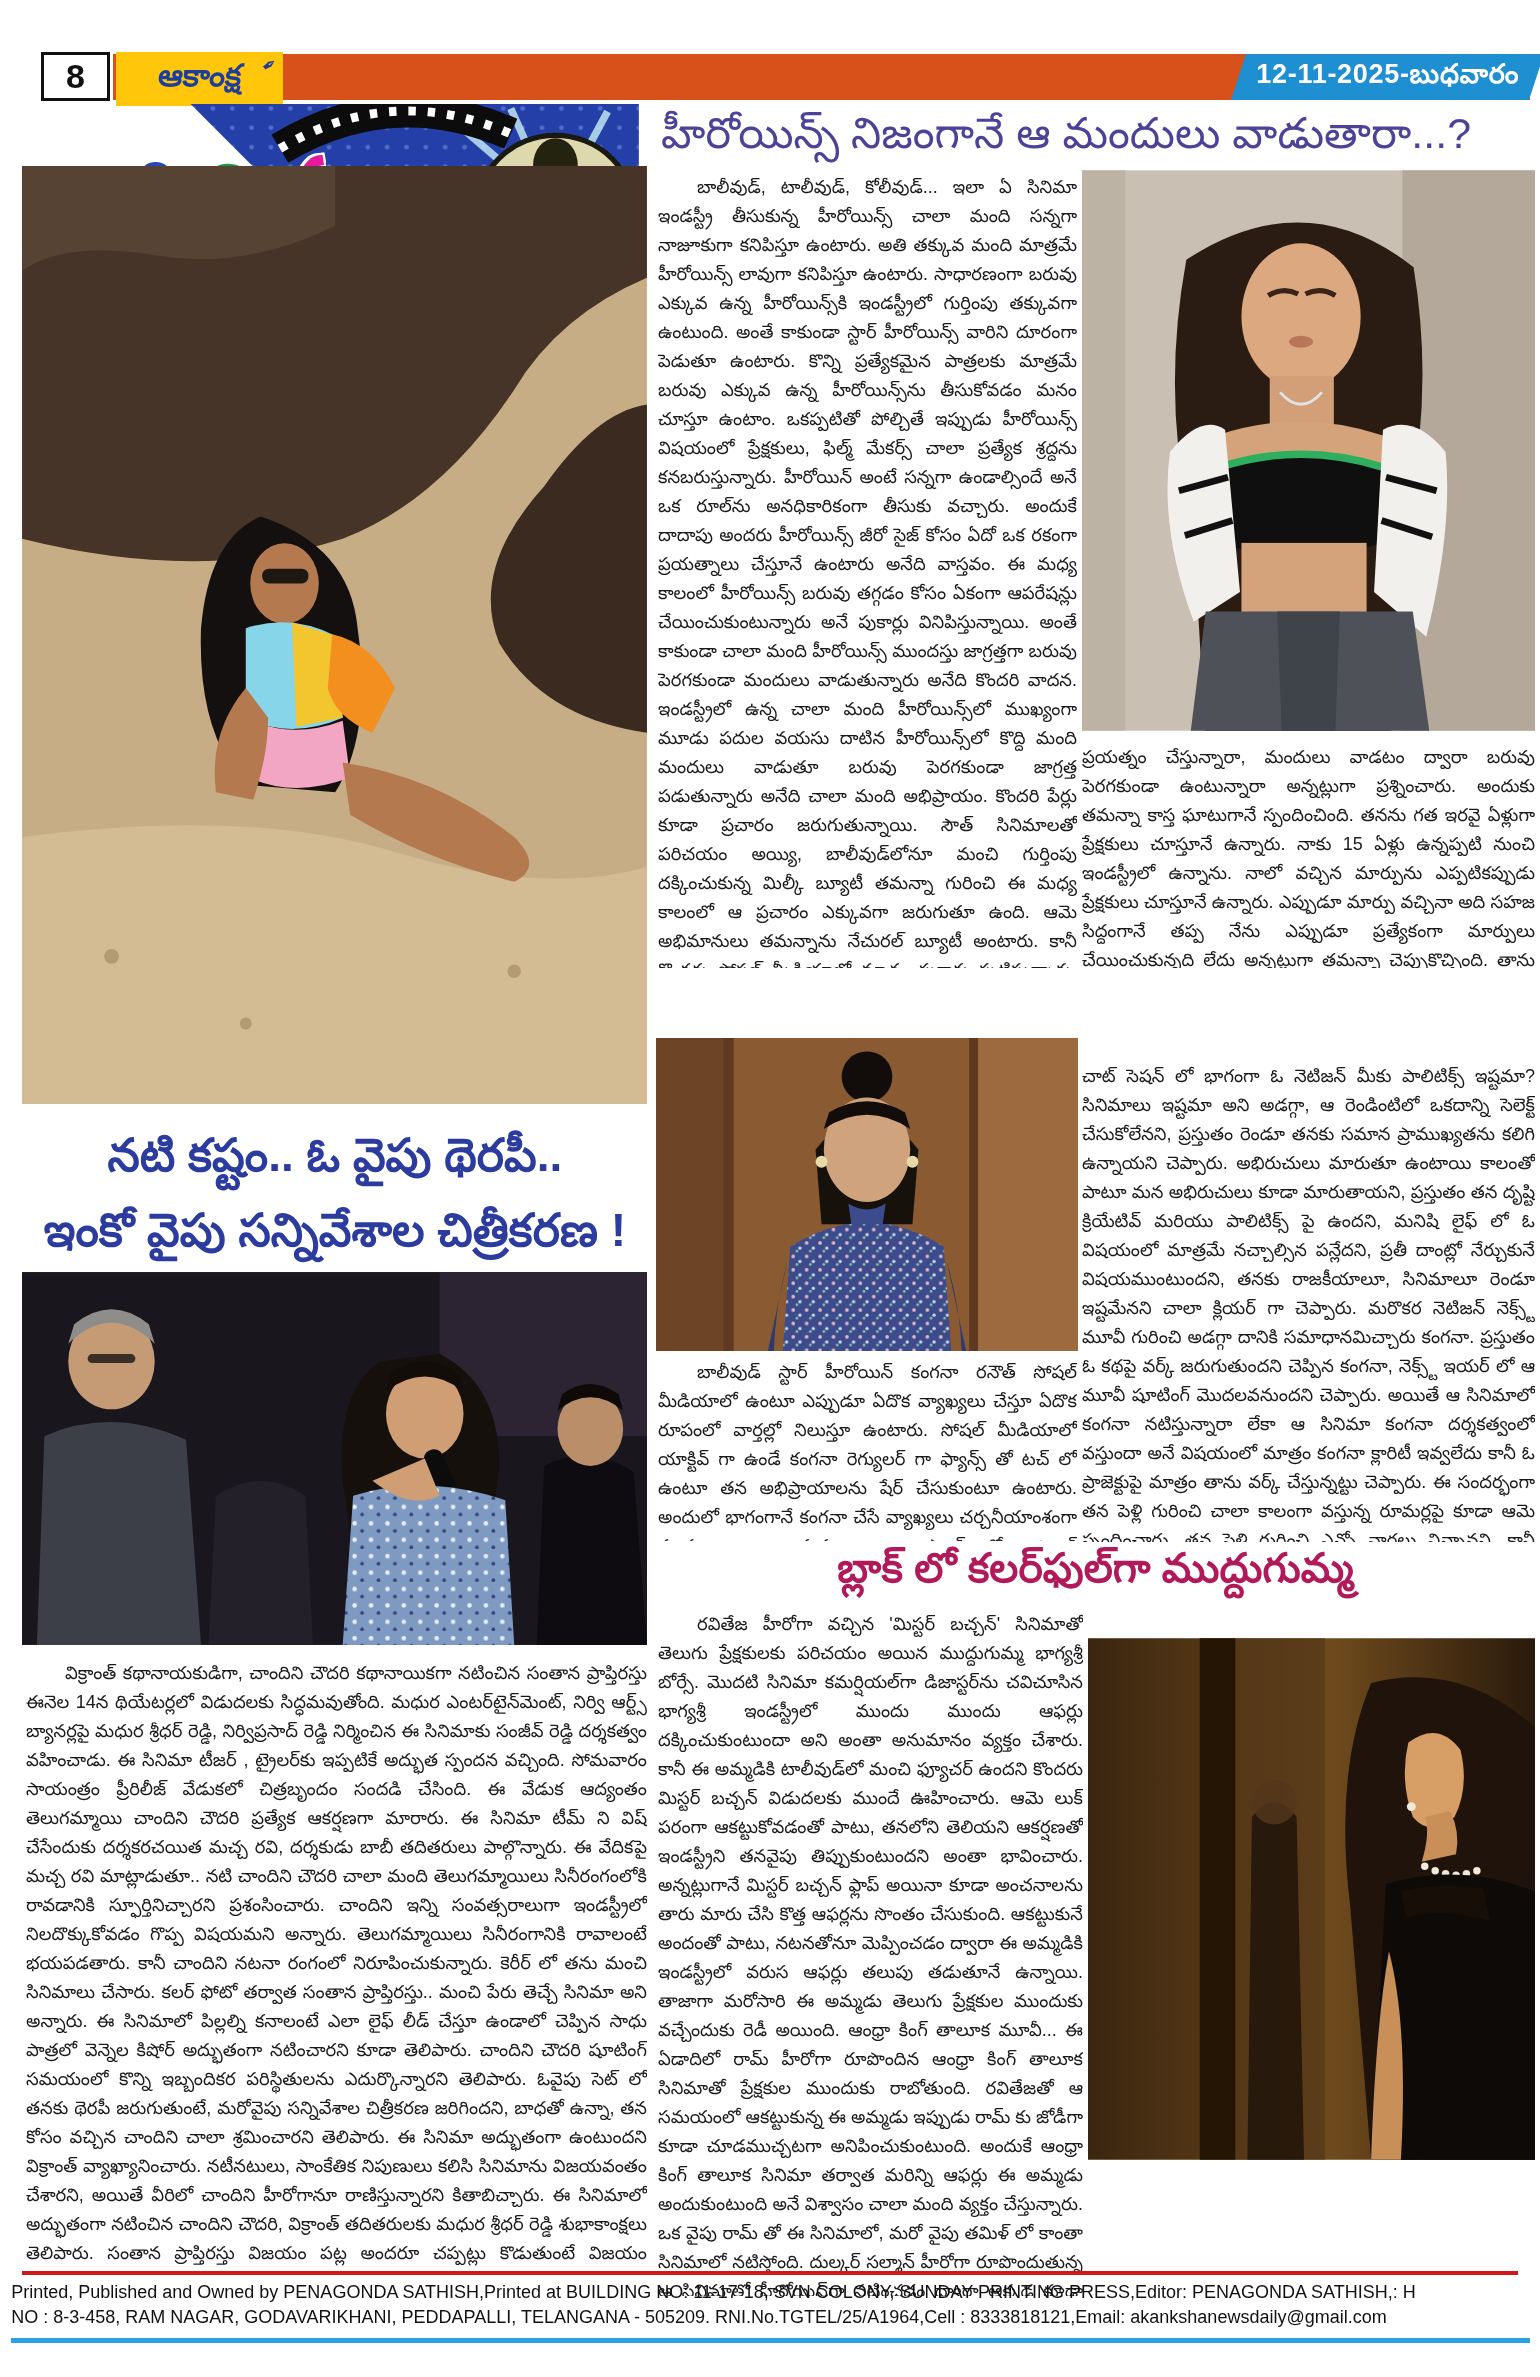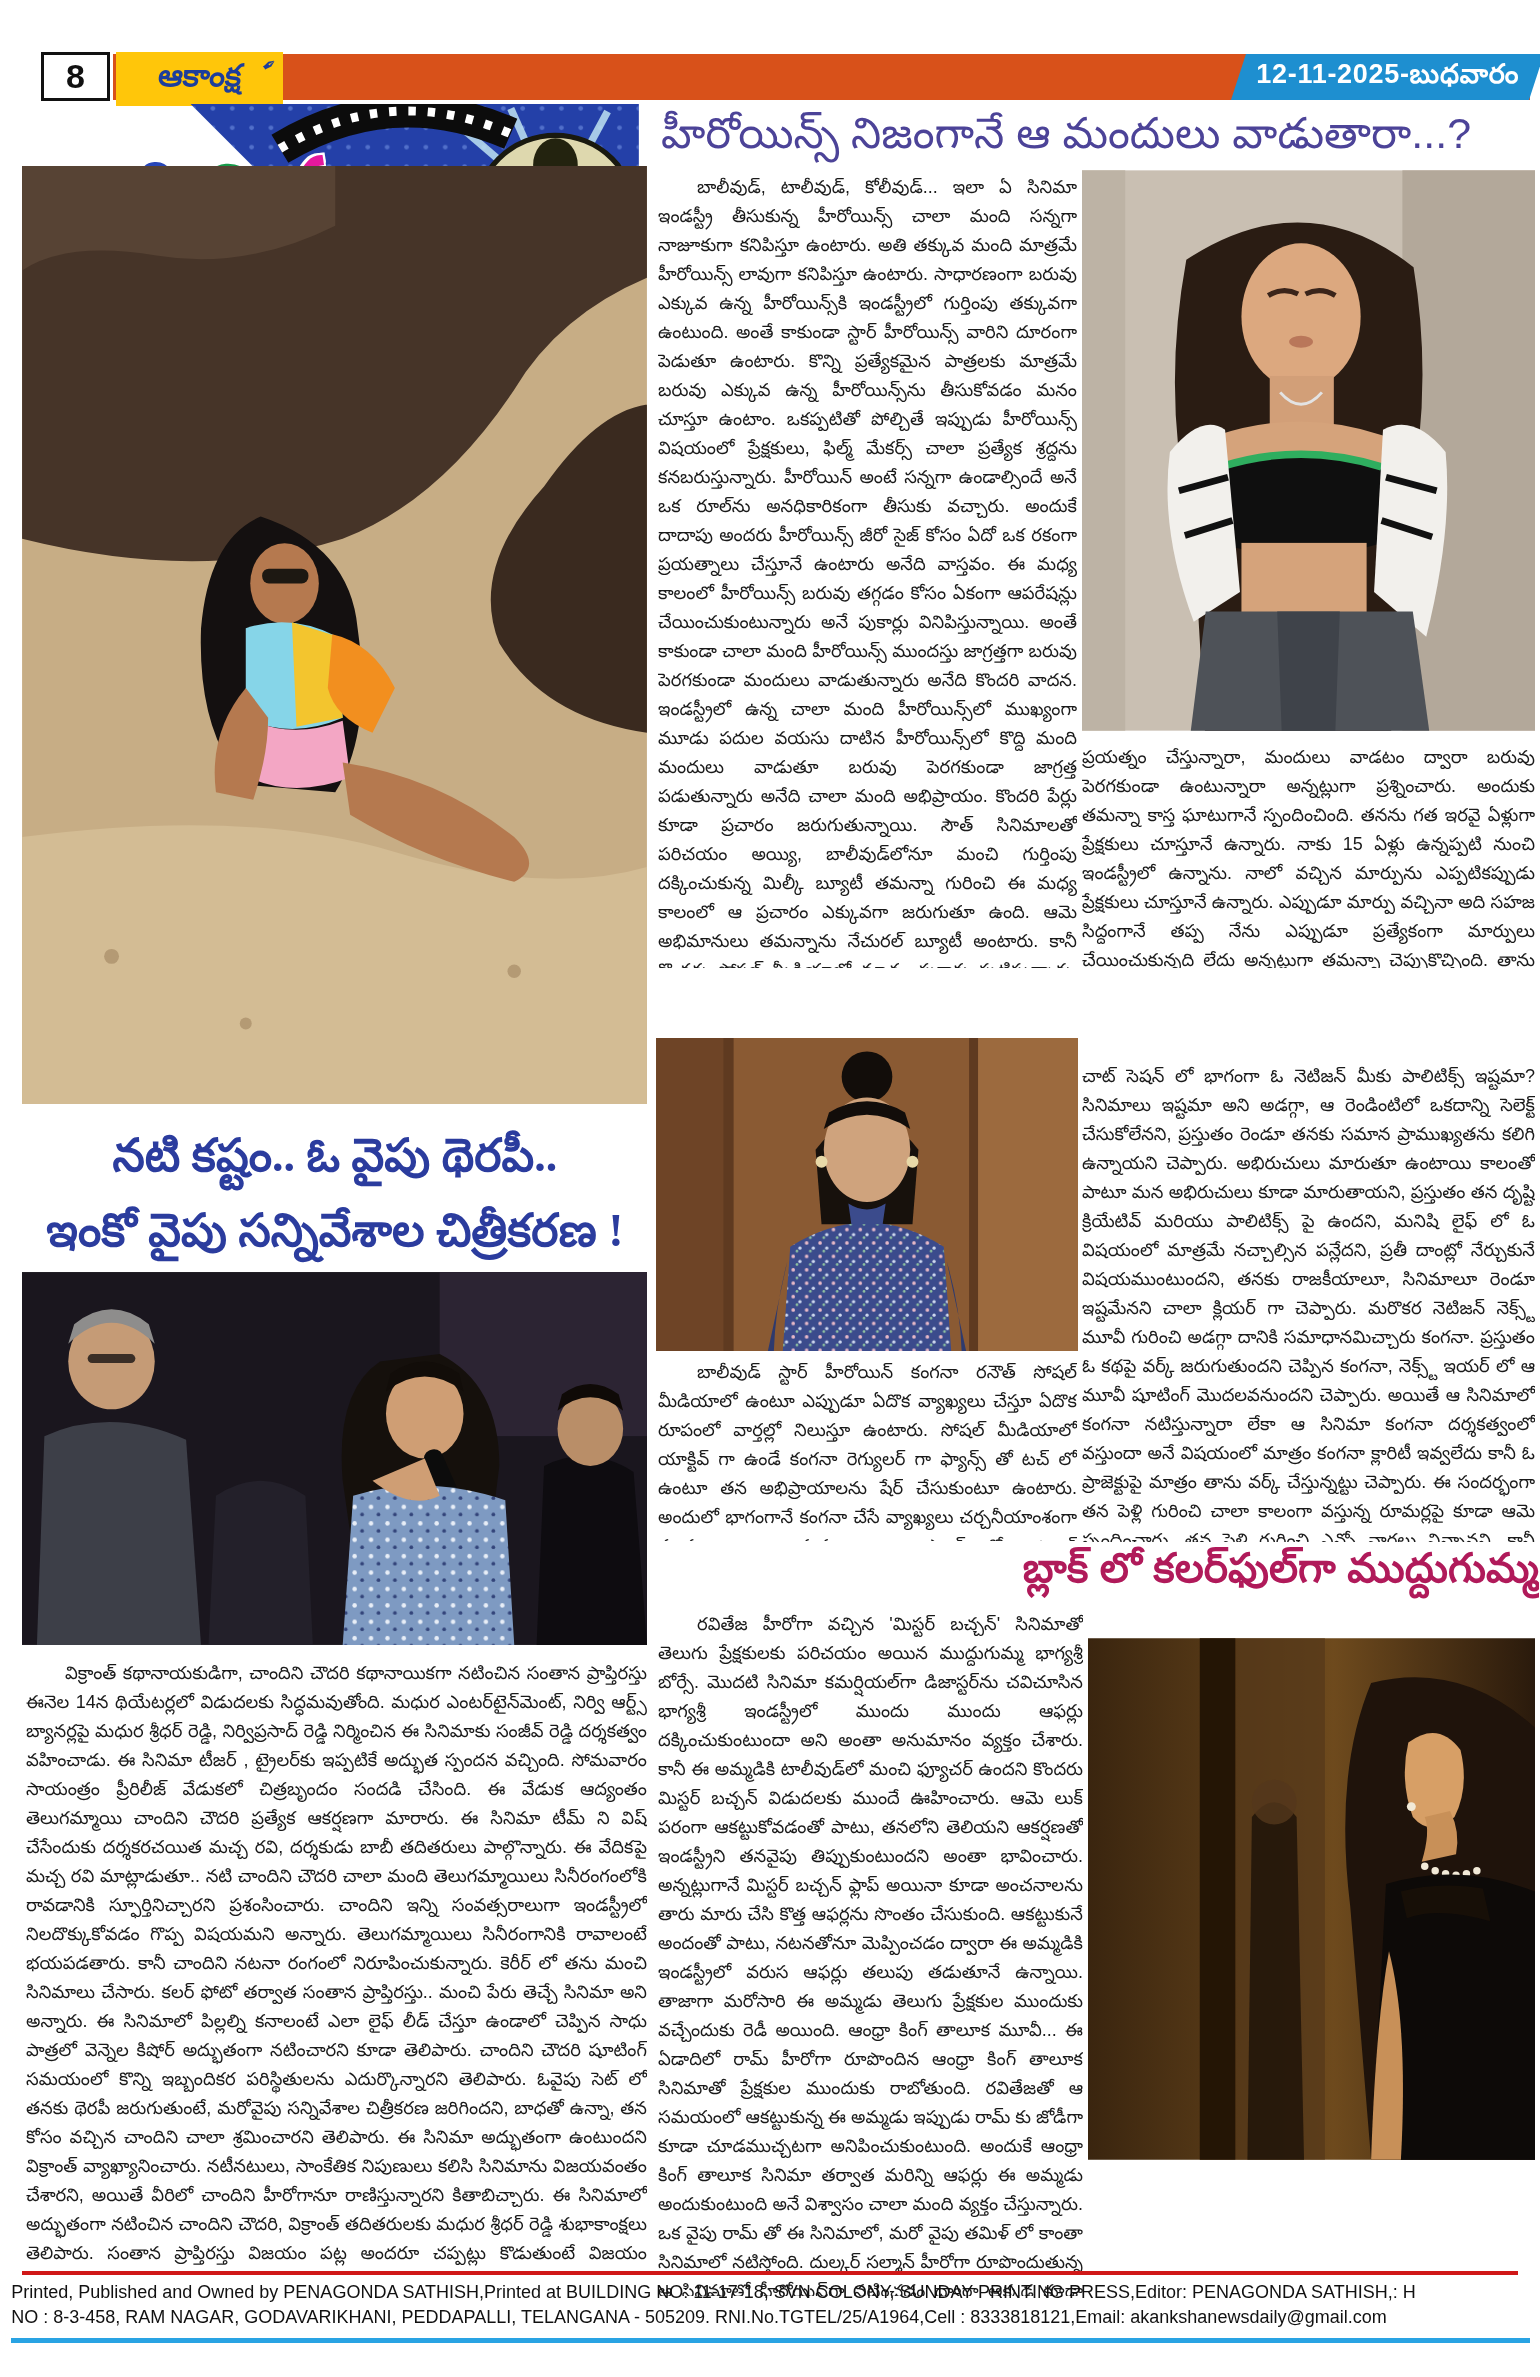--- a/index.html
+++ b/index.html
@@ -25,23 +25,23 @@
               font-size:95px;font-weight:bold;transform:rotate(-4deg);line-height:1;
               text-shadow:2.2px 2.2px 0 #fff,-2.2px -2.2px 0 #fff,2.2px -2.2px 0 #fff,-2.2px 2.2px 0 #fff;}
   .mast-title .l1{color:#2746b8;} .mast-title .l2{color:#169a4a;} .mast-title .l3{color:#e5189e;}
   .mast-title .w2{color:#111;font-size:88px;}
   
   .hl1{position:absolute;left:661px;top:109px;width:876px;height:60px;font-size:43px;font-weight:normal;
        color:#4c4398;white-space:nowrap;overflow:hidden;}
   .hl2{position:absolute;left:656px;top:971px;width:880px;height:57px;font-size:42px;font-weight:bold;
        color:#e41d1c;white-space:nowrap;overflow:hidden;}
   .hl3{position:absolute;left:652px;top:1545px;width:887px;height:55px;font-size:41px;font-weight:bold;
-       color:#b01a5a;text-align:right;white-space:nowrap;overflow:hidden;}
+       color:#b01a5a;text-align:center;white-space:nowrap;overflow:hidden;}
   .hl-left{position:absolute;left:22.4px;top:1118px;width:625px;height:149px;text-align:center;
-           color:#2b3c9e;font-size:46px;font-weight:bold;line-height:75px;font-family:Liberation Serif, serif;}
+           color:#2b3c9e;font-size:46px;font-weight:bold;line-height:75px;}
   
   .btxt{position:absolute;font-size:18px;line-height:29px;text-align:justify;color:#1a1a1a;overflow:hidden;}
   .btxt p{margin:0;text-indent:39px;}
   .a1c1{left:658px;top:173px;width:419px;height:795px;}
   .a1c2{left:1082px;top:743px;width:453px;height:225px;}
   .a2intro{left:658px;top:1358px;width:419px;height:183px;}
   .a2body{left:1082px;top:1062px;width:453px;height:480px;}
   .a3body{left:658px;top:1610px;width:425px;height:686px;}
   .a3below{left:1088px;top:2165px;width:447px;height:106px;}
   .leftbody{left:26px;top:1659px;width:621px;height:610px;}

